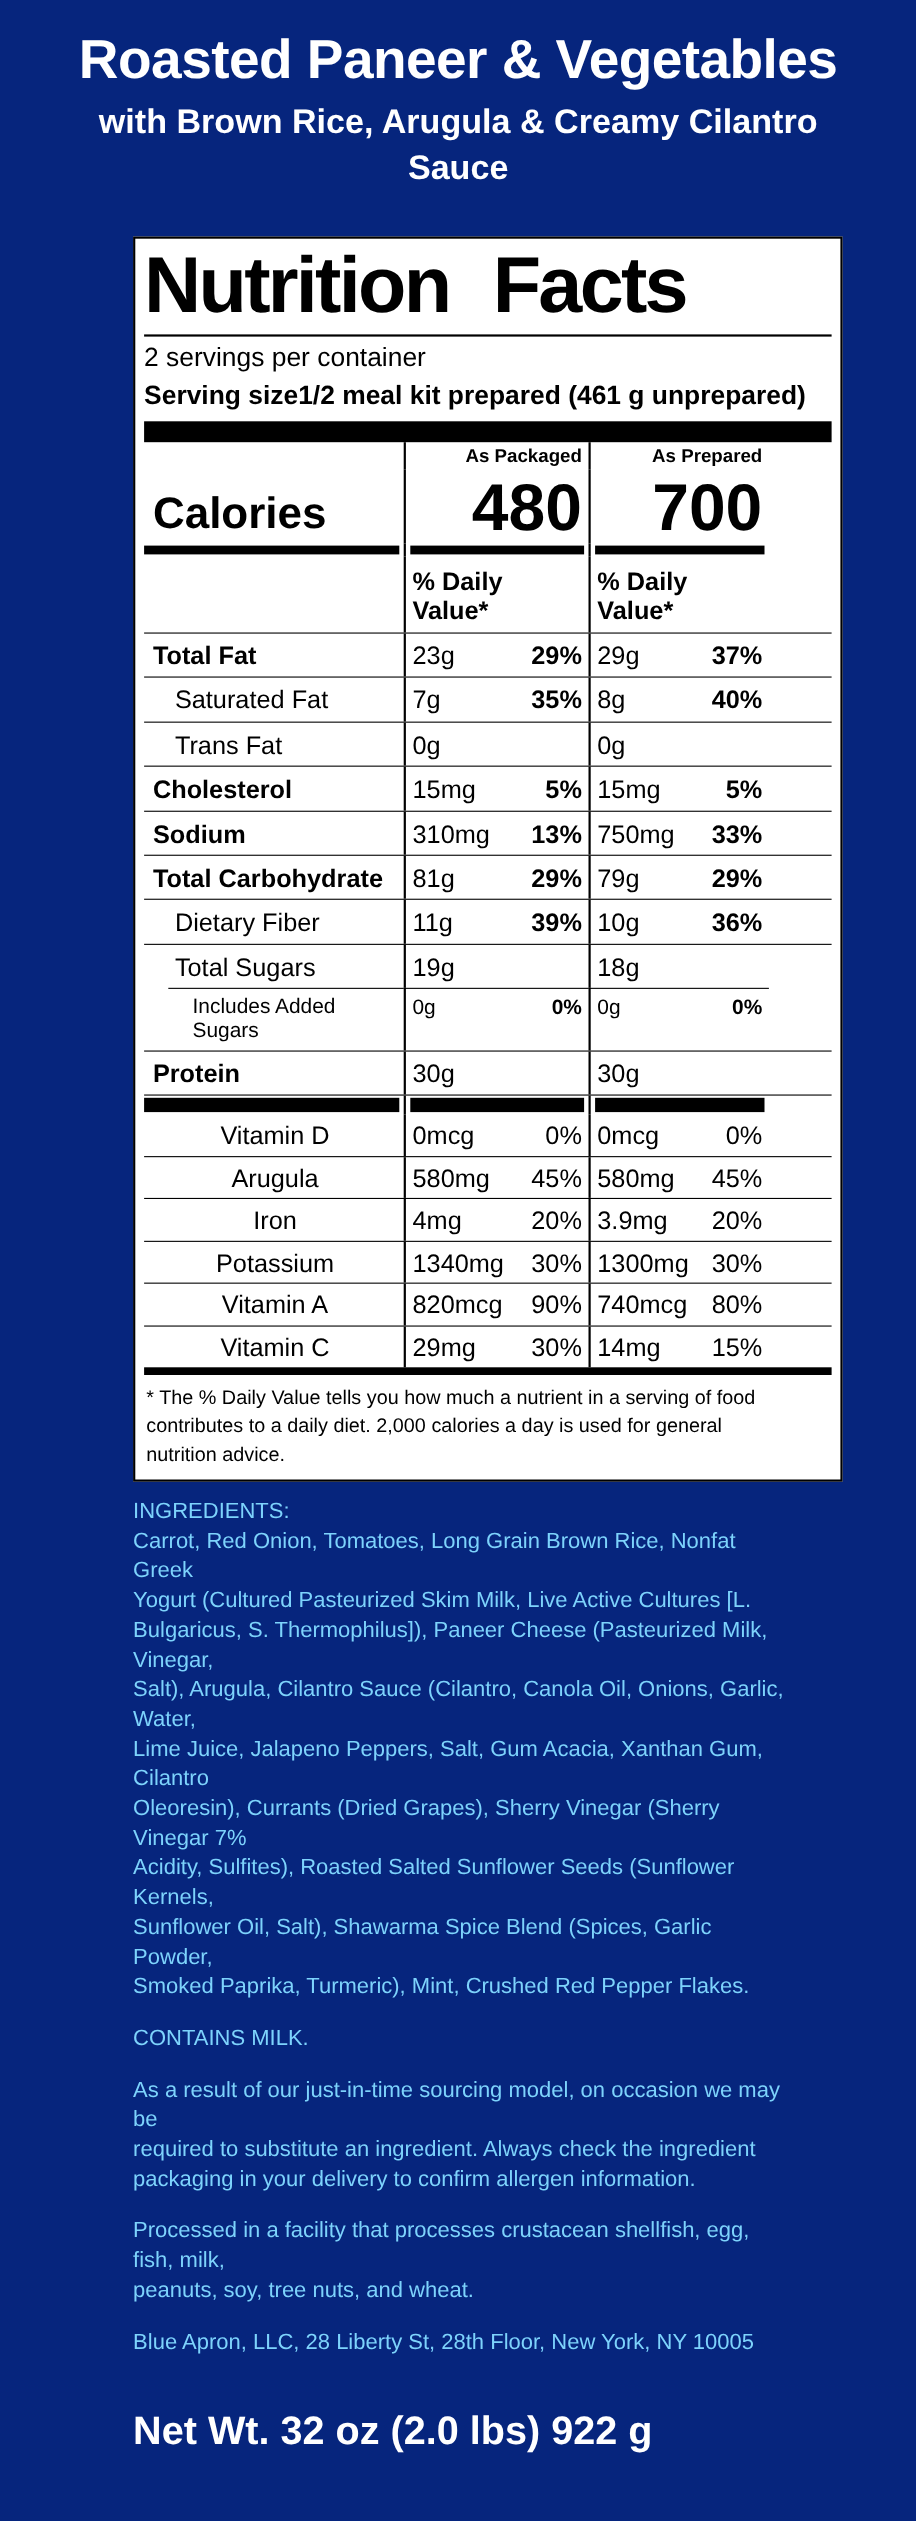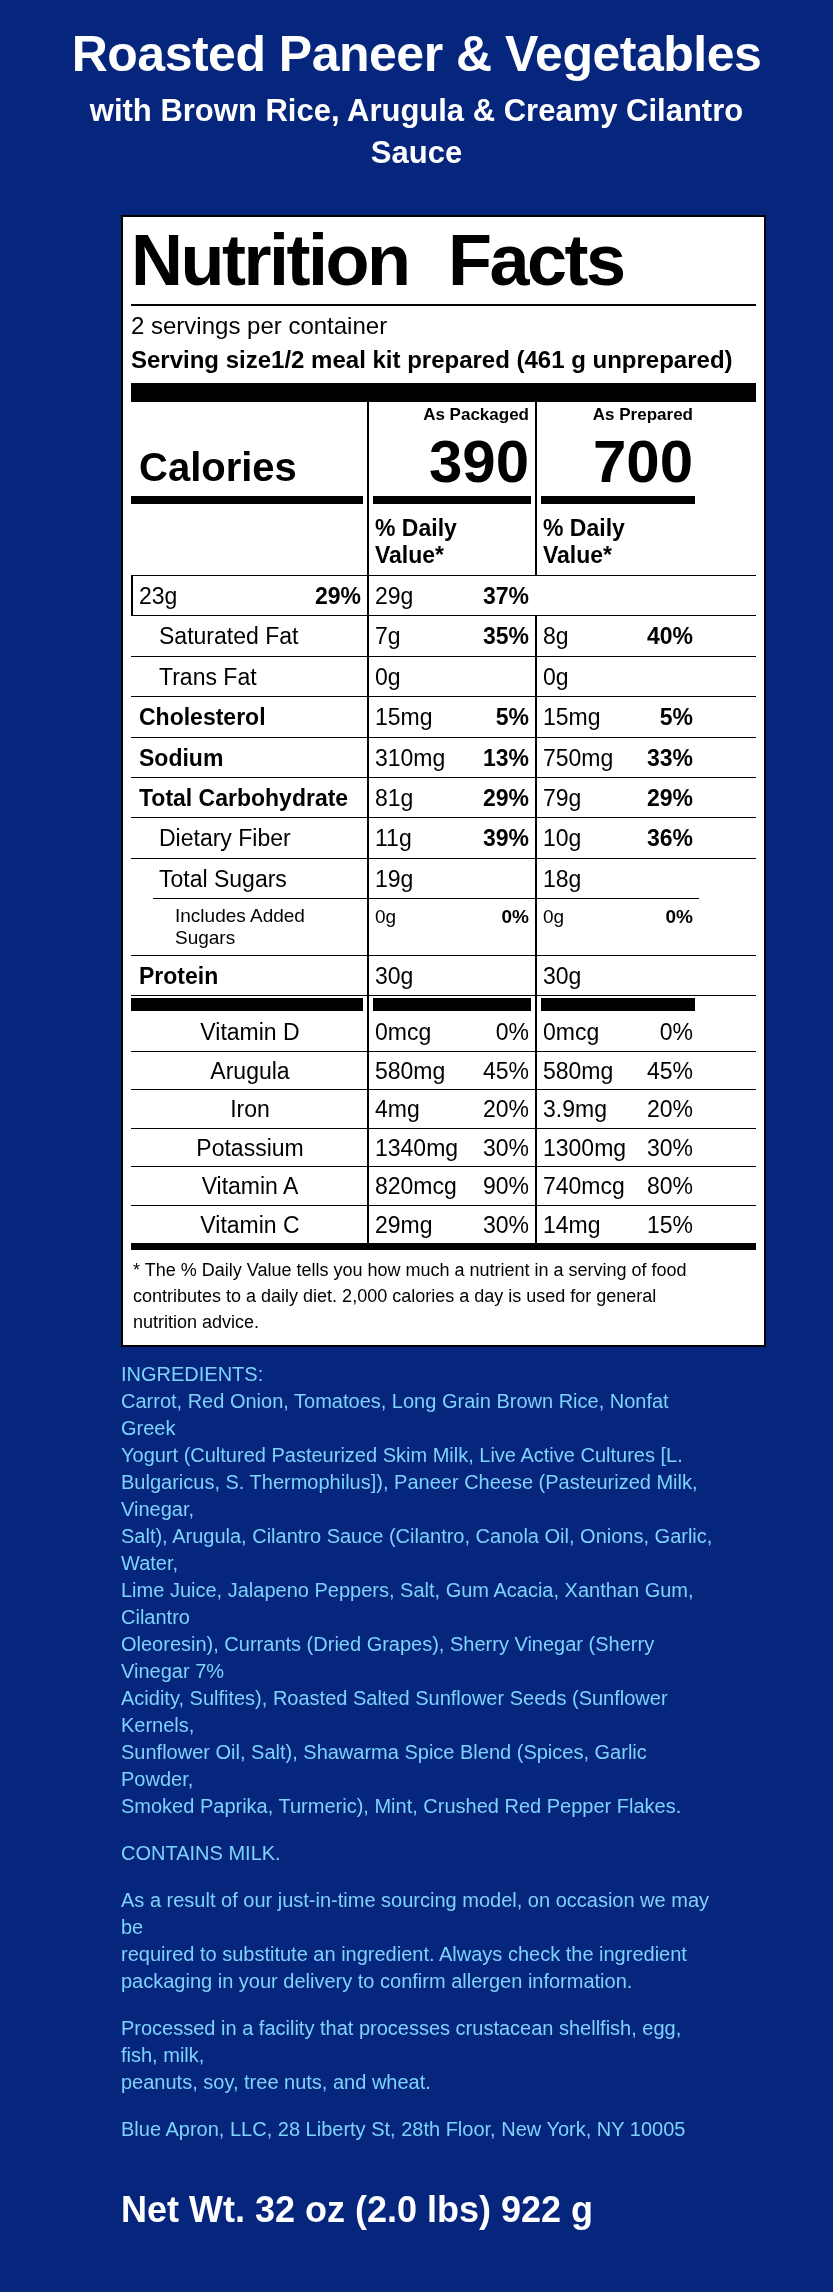--- a/index.html
+++ b/index.html
@@ -90,21 +90,21 @@
   <div class="bar-top"></div>
 
   <div class="trow hdr-row nb">
     <div class="c1"></div>
     <div class="c2">As Packaged</div>
     <div class="c3">As Prepared</div>
   </div>
 
   <div class="trow cal-row nb">
     <div class="c1">Calories</div>
-    <div class="c2">390</div>
+    <div class="c2">480</div>
     <div class="c3">700</div>
   </div>
 
   <div class="trow barrow medbarrow nb">
     <div class="c1">
         <i class="bar"></i>
       </div>
     <div class="c2">
         <i class="bar"></i>
       </div>
@@ -114,20 +114,21 @@
   </div>
 
   <div class="trow dv-row nb">
     <div class="c1"></div>
     <div class="c2">% Daily Value*</div>
     <div class="c3">% Daily Value*</div>
   </div>
 
   <div class="nrows" id="nutrient-rows">
       <div class="trow">
+        <div class="c1 ind0 b"><span>Total Fat</span></div>
         <div class="c2">
           <span class="amt">23g</span>
           <span class="dv">29%</span>
         </div>
         <div class="c3">
           <span class="amt">29g</span>
           <span class="dv">37%</span>
         </div>
       </div>
       <div class="trow">

